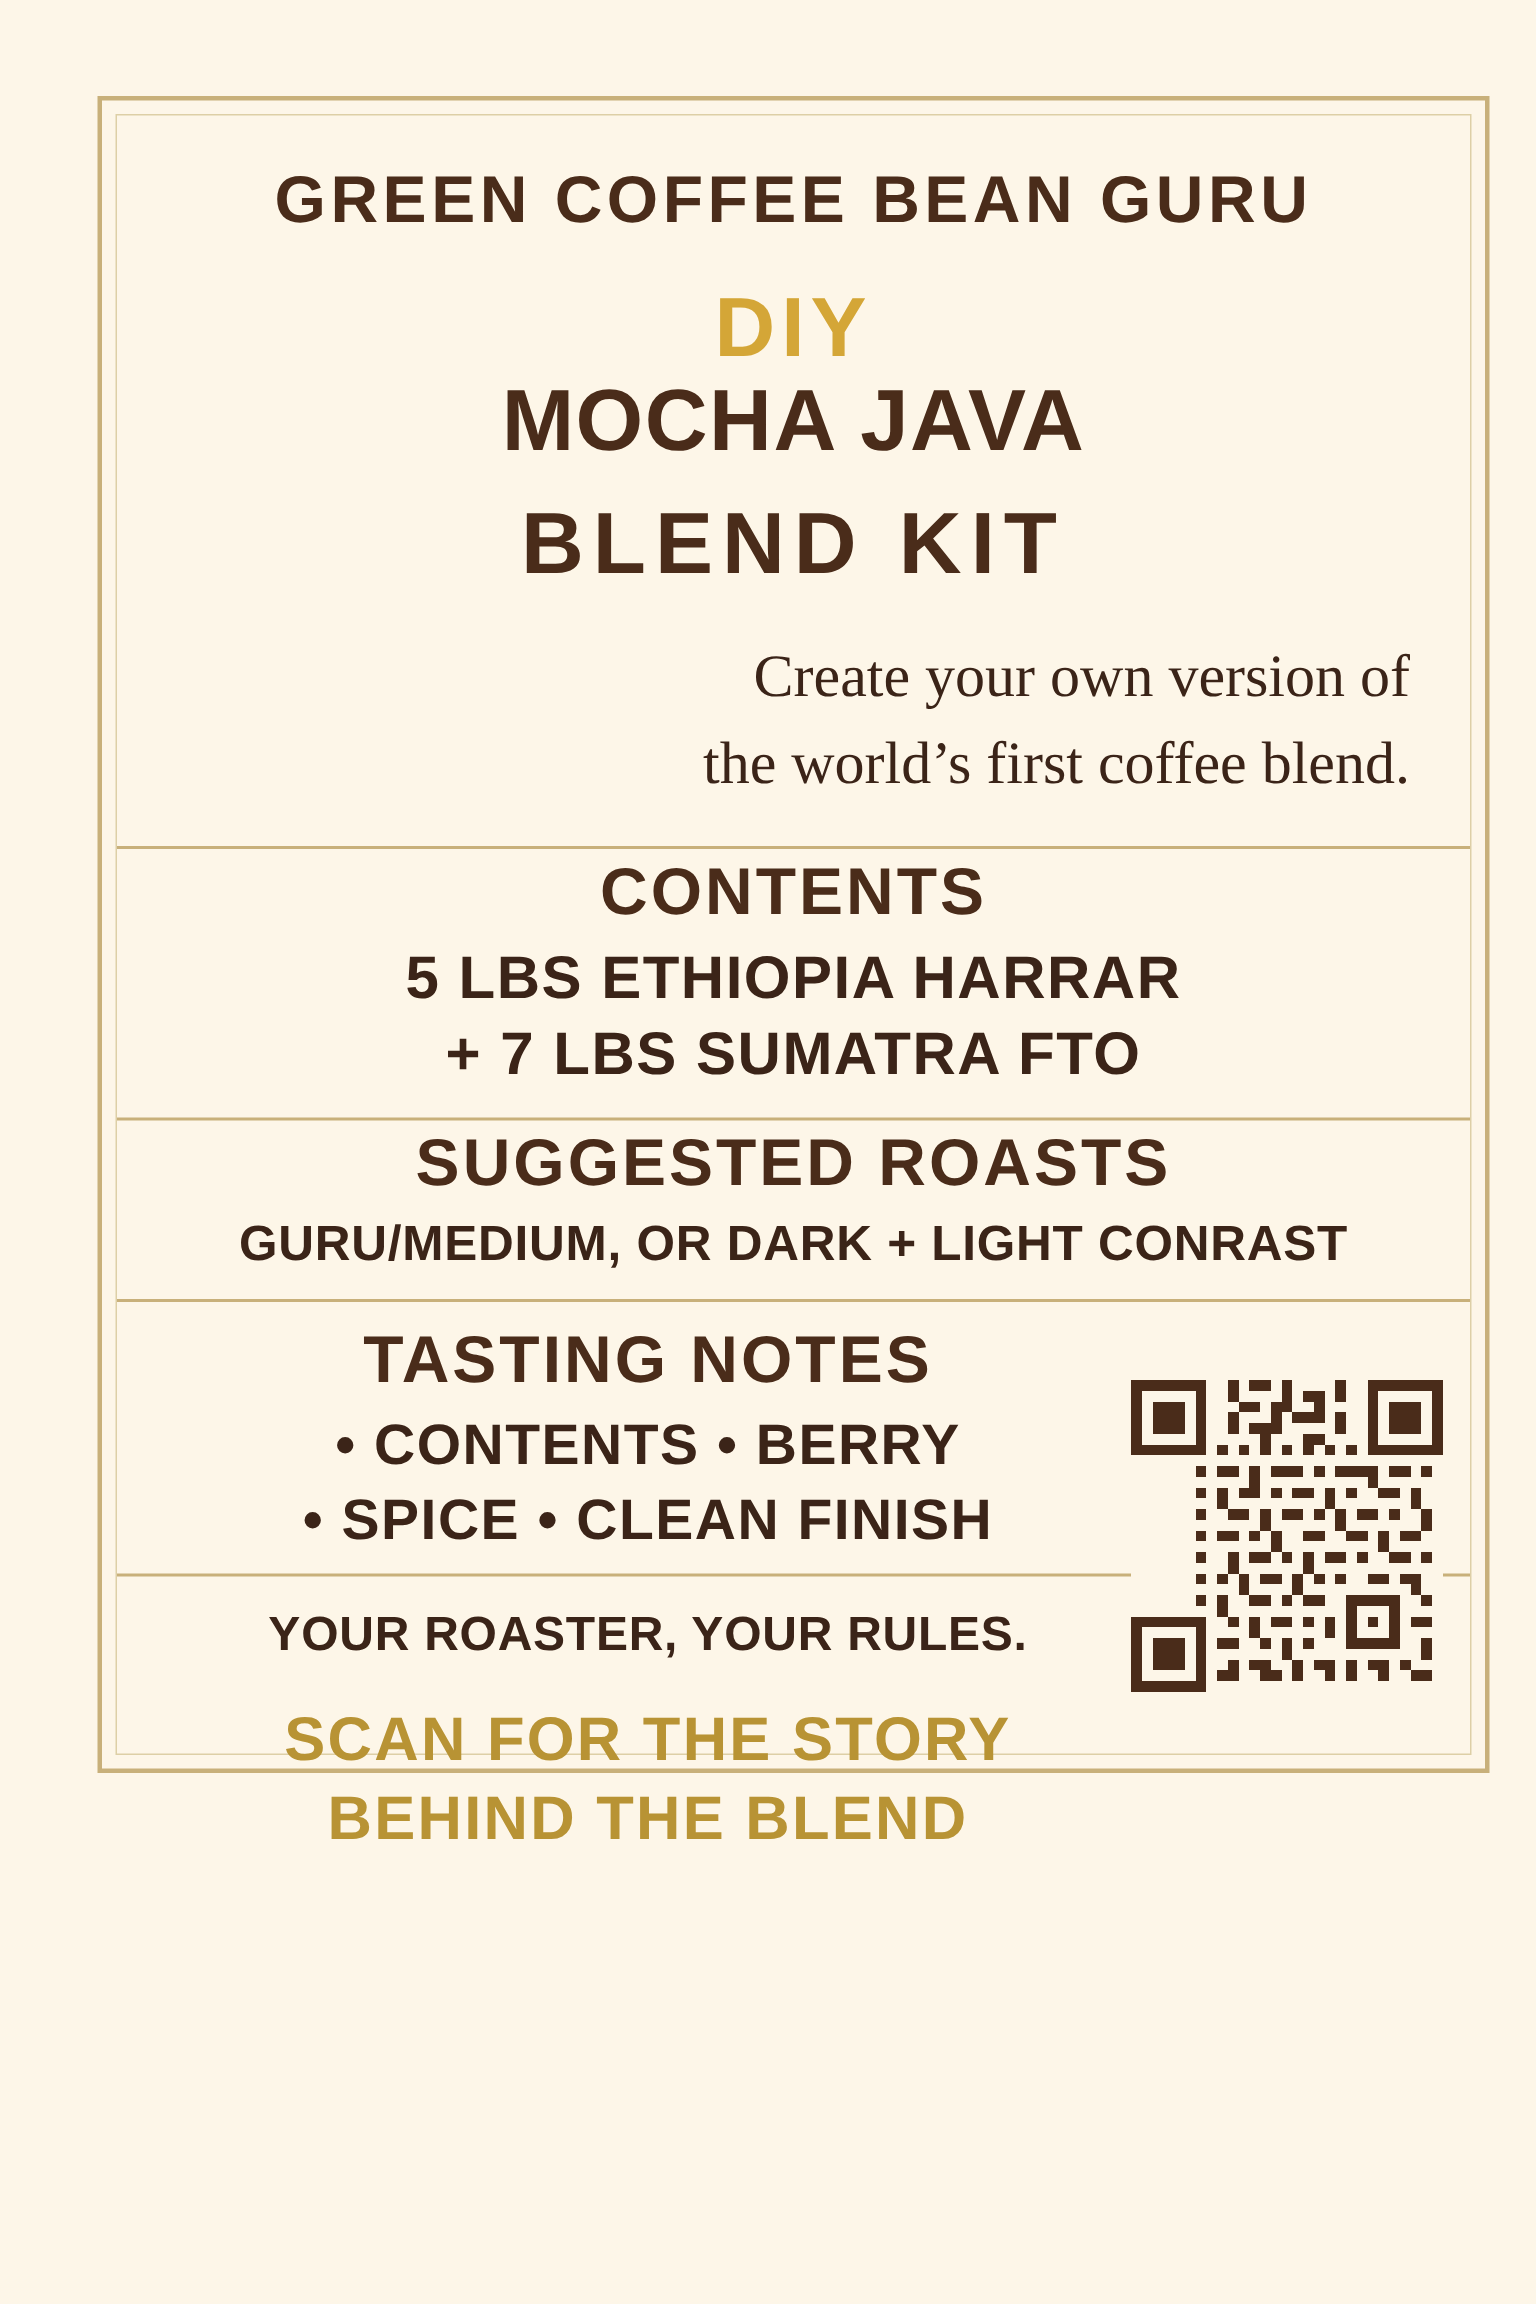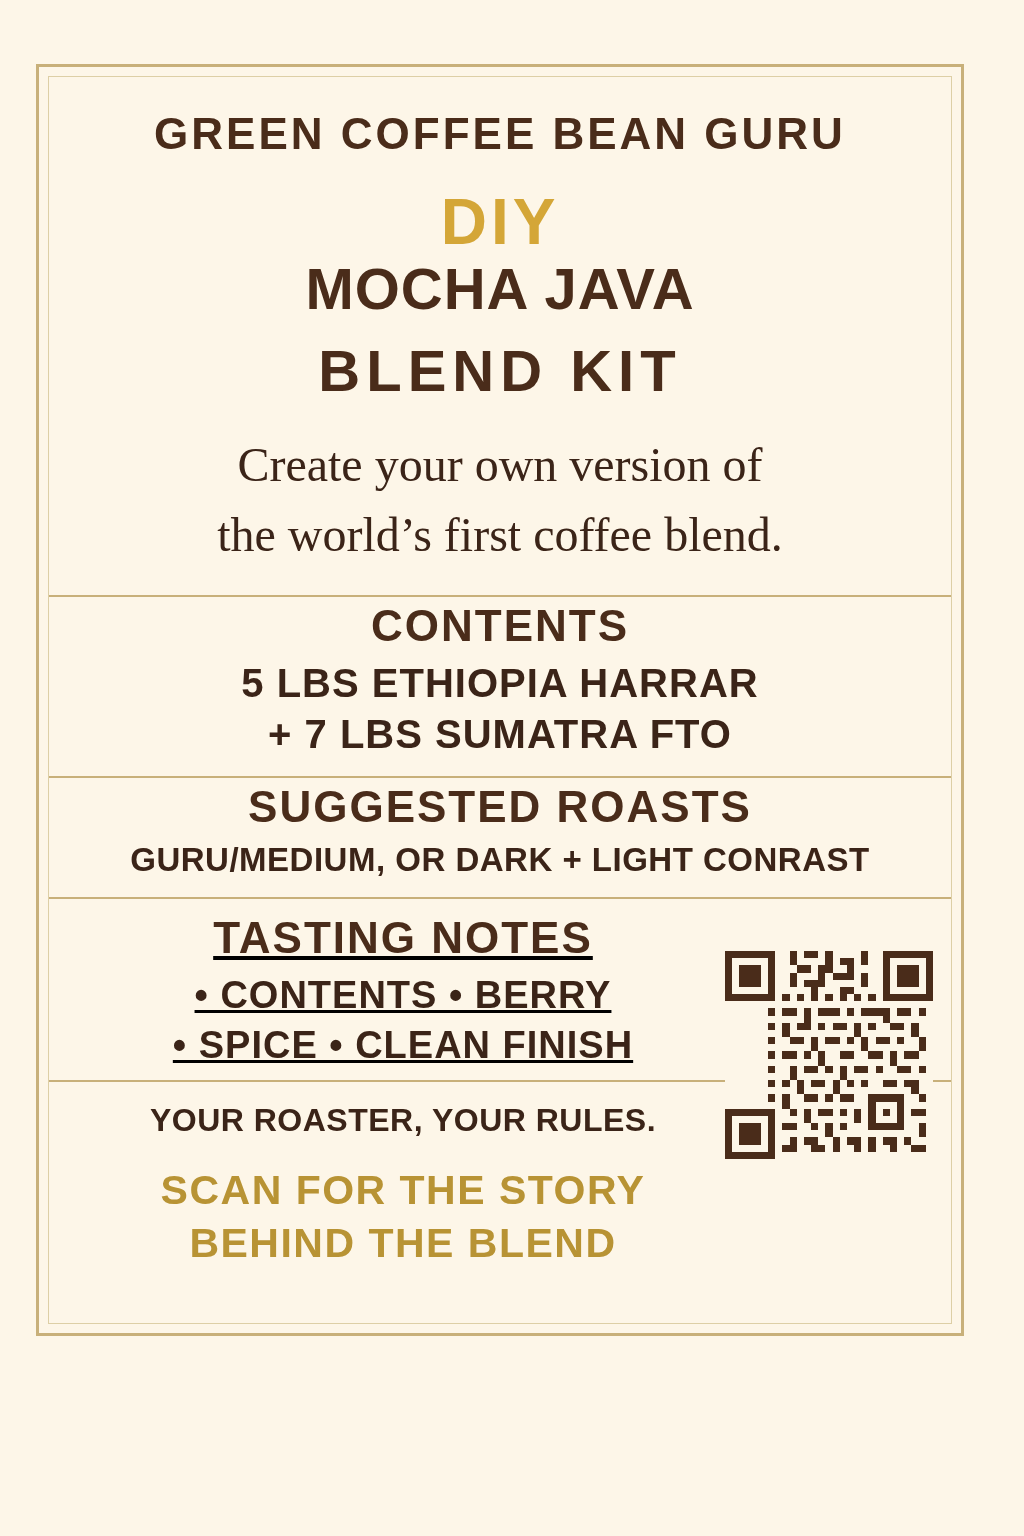--- a/index.html
+++ b/index.html
@@ -9,24 +9,24 @@
   body {
     width: 1024px;
     height: 1536px;
     background: #fdf6e8;
     font-family: "Liberation Sans", sans-serif;
     -webkit-font-smoothing: antialiased;
   }
 
   .poster {
     position: absolute;
-    left: 36px;
+    left: 65px;
     top: 64px;
     width: 928px;
-    height: 1272px;
+    height: 1118px;
     box-sizing: border-box;
     border: 3px solid #c8b07a;
     background: #fdf6e8;
   }
 
   .inner {
     position: absolute;
     left: 9px;
     top: 9px;
     right: 9px;
@@ -47,21 +47,21 @@
   .brand {
     font-size: 44px;
     font-weight: 700;
     letter-spacing: 3px;
     color: #4a2c1a;
     line-height: 1.05;
     margin-bottom: 34px;
   }
 
   .diy {
-    font-size: 64px;
+    font-size: 56px;
     font-weight: 700;
     letter-spacing: 4px;
     color: #d4a637;
     line-height: 0.98;
     margin-bottom: 6px;
   }
 
   .title {
     font-size: 58px;
     font-weight: 700;
@@ -75,23 +75,24 @@
     font-size: 58px;
     font-weight: 700;
     letter-spacing: 6px;
     color: #4a2c1a;
     line-height: 1.0;
     margin-bottom: 30px;
   }
 
   .tagline {
     font-family: "Liberation Serif", serif;
-    font-size: 48px;
+    font-size: 40px;
     color: #3b2418;
     line-height: 1.45;
+    text-align: right;
   }
 
   
   .section {
     padding: 4px 34px 16px 34px;
     text-align: center;
     border-bottom: 2px solid #c8b07a;
   }
   .section:last-child { border-bottom: none; }
 
@@ -116,21 +117,20 @@
     font-size: 33px;
     letter-spacing: 0.5px;
   }
 
   
   .tasting {
     position: relative;
     padding: 14px 34px 10px 34px;
     border-bottom: 2px solid #c8b07a;
     text-align: center;
-    text-decoration: underline;
   }
   .tasting .sec-title { margin-bottom: 8px; }
   .tasting-notes {
     width: 640px;
     text-align: center;
   }
   .note-line {
     font-size: 38px;
     font-weight: 700;
     letter-spacing: 1px;

